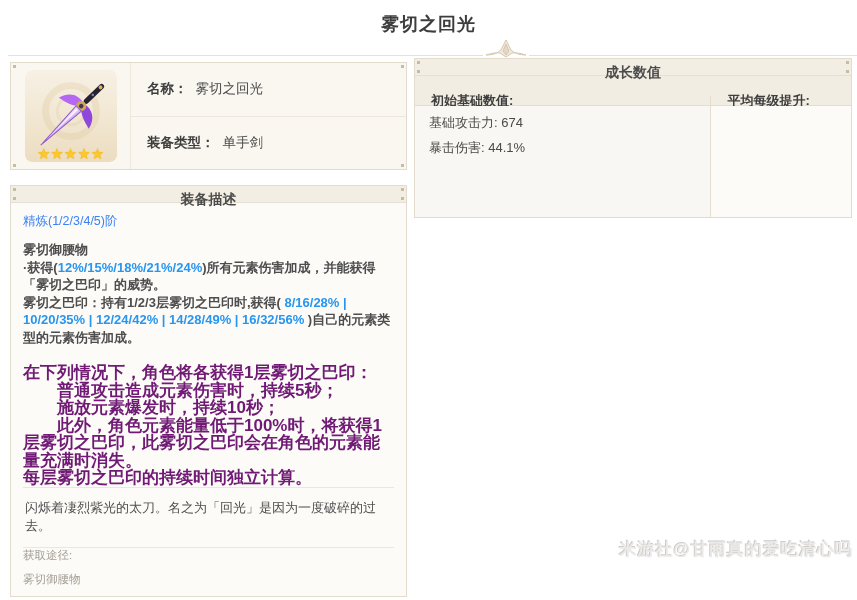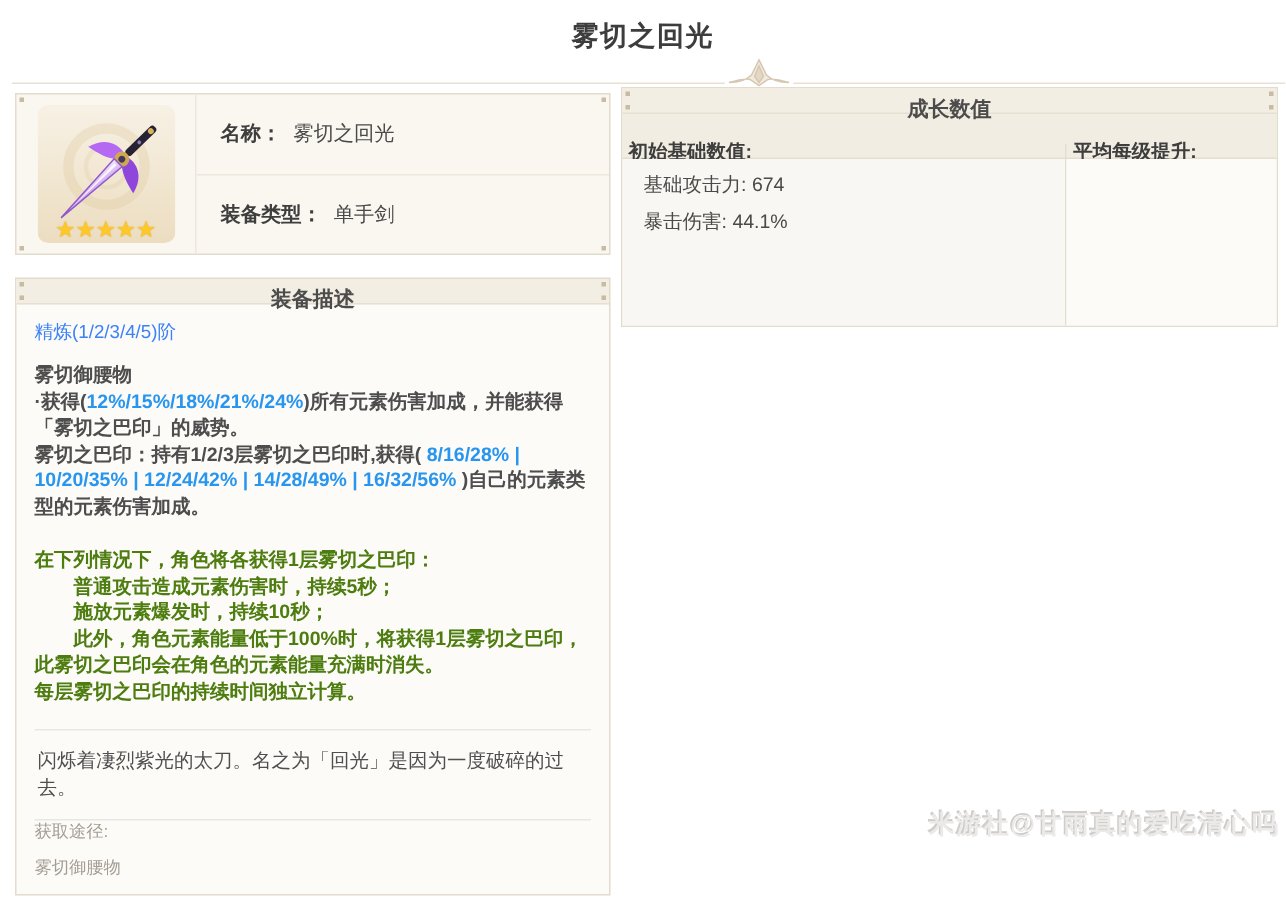--- a/index.html
+++ b/index.html
@@ -37,39 +37,39 @@
   .info-label { font-weight:bold; color:#3e3e3e; margin-right:8px; }
   .info-value { color:#4a4a4a; }
   .rarity-stars { color:#f6b93e; font-size:14px; letter-spacing:2px; }
 
   
   .desc-panel { left:10px; top:185px; width:397px; height:412px; display:flex; flex-direction:column; }
   .desc-body { flex:1; display:flex; flex-direction:column; padding:10px 12px 6px; overflow:hidden; }
   .refine { font-size:12.5px; color:#3b82f6; margin-bottom:11px; }
   .effect-block { font-size:13px; font-weight:bold; color:#4d4d4d; line-height:17.5px; }
   .blue { color:#2896ef; }
-  .conditions { margin-top:18px; font-size:13px; font-weight:bold; color:#4d7c0f;
+  .conditions { margin-top:18px; font-size:17px; font-weight:bold; color:#701a75;
     line-height:17.5px; white-space:pre-line; }
   .desc-spacer { flex:1; }
   .desc-divider { border-top:1px solid #e7e7e5; }
   .flavor { padding:11px 2px 12px; font-size:13px; color:#4f4f4f; }
   .source-label { font-size:11.5px; color:#a39d93; }
   .source-value { margin-top:9px; margin-bottom:4px; font-size:11.5px; color:#a39d93; }
 
   
   .growth-panel { left:414px; top:58px; width:438px; height:160px; display:flex; flex-direction:column; }
   .lvl-row { height:47px; background:#fdfdfc; border-bottom:1px solid #e3dccd;
     display:flex; align-items:center; justify-content:space-between; padding:0 10px; }
   .lvl-btn { width:47px; height:25px; background:#fff; border:1px solid #818181; border-radius:4px;
     font-size:12.5px; color:#3a3a3a; font-family:inherit; cursor:pointer; line-height:23px; text-align:center; }
   .lvl-btn.active { background:#363636; border-color:#363636; color:#d4b876; }
   .stat-table { flex:1; display:flex; flex-direction:column; }
   .stat-head { display:flex; height:30px; background:#f2ede2; border-bottom:1px solid #e5ded0;
     font-size:13px; font-weight:bold; color:#3e3e3e; }
-  .stat-head .cell { display:flex; align-items:center; padding:0 4px;margin-top:20px; }
+  .stat-head .cell { display:flex; align-items:center; padding:0 16px;margin-top:20px; }
   .cell.left { width:68%; border-right:1px solid #e5ded0; }
   .cell.right { flex:1; }
   .stat-body { display:flex; flex:1; }
   .stat-body .cell.left { background:#f9f7f3; padding:9px 14px; }
   .stat-body .cell.right { background:#fcfbf8; }
   .stat-line { font-size:13px; color:#4a4a4a; line-height:16px; margin-bottom:9px; }
 
   
   .watermark { position:absolute; top:538px; right:4px; font-size:17px; font-weight:bold;
     color:#eceae8; text-shadow:-1px -1px 0 #cfccc9, 1px 1px 0 #ffffff; letter-spacing:1px; }

